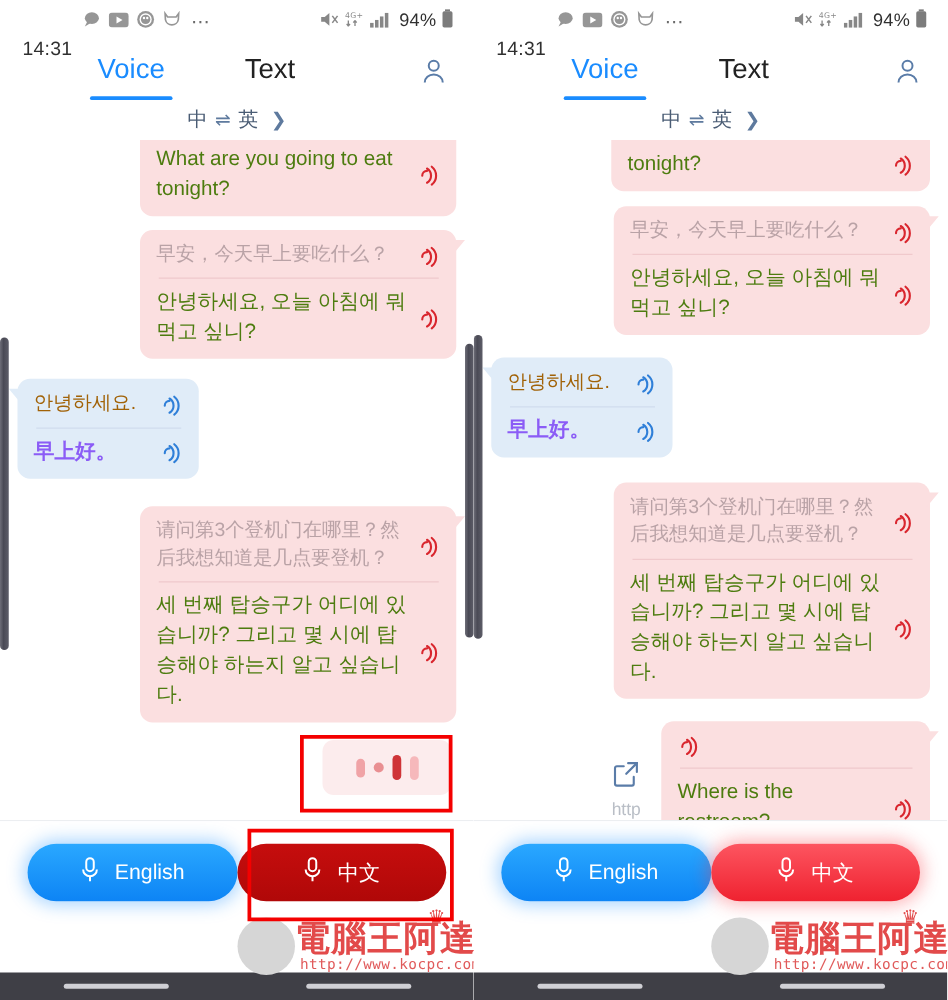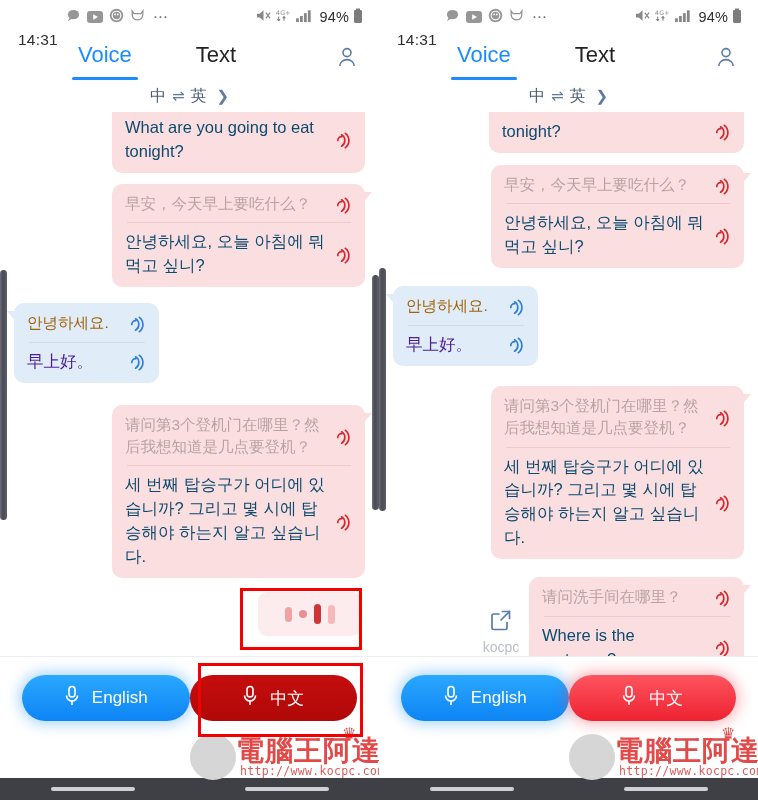--- a/index.html
+++ b/index.html
@@ -126,22 +126,22 @@
   }
 
   .line {
     display:flex;
     align-items:flex-start;
     gap:8px;
   }
   .line .txt { flex:1; line-height: 1.45; }
   .srcline .txt { color:#b9a2a6; font-size:15.5px; }
   .blue .srcline .txt { color:#a16207; font-size:15.5px;}
-  .dstline .txt { color:#0c4a6e; font-size:16.5px; }
-  .blue .dstline .txt { color:#4c1d95; font-size:16.5px;}
+  .dstline .txt { color:#4d7c0f; font-size:16.5px; }
+  .blue .dstline .txt { color:#8b5cf6; font-size:16.5px;font-weight:bold;}
   .divider { height:1px; background:#f0c9cc; margin:7px 2px 7px 2px; }
   .blue .divider { background:#cfdced; }
 
   .spk {
     flex: 0 0 auto;
     align-self:center;
     width: 19px; height: 19px;
     margin-top: 2px;
   }
 
@@ -682,25 +682,24 @@
 
       <div class="row right" style="margin-top:18px;align-items:center;">
         <div class="share-col">
           <span>
             <svg width="24" height="24" viewBox="0 0 24 24">
                 <path d="M13.5 3.5 H20.5 V10.5" fill="none" stroke="#5a7ca8" stroke-width="1.7" stroke-linecap="round"></path>
                 <path d="M20.5 3.5 L12 12" fill="none" stroke="#5a7ca8" stroke-width="1.7" stroke-linecap="round"></path>
                 <path d="M18 14.5 V20 a1.5 1.5 0 0 1-1.5 1.5 H4.5 A1.5 1.5 0 0 1 3 20 V7.5 A1.5 1.5 0 0 1 4.5 6 H10" fill="none" stroke="#5a7ca8" stroke-width="1.7" stroke-linecap="round"></path>
               </svg>
           </span>
-          <span class="share-label">kocpc</span>
+          <span class="share-label">http</span>
         </div>
         <div class="bubble pink tail" style="width:215px;">
           <div class="line srcline">
-            <div class="txt">请问洗手间在哪里？</div>
             <span class="spk">
               <svg width="19" height="19" viewBox="0 0 20 20">
                   <path d="M4 10 a4 4 0 0 1 4-4" fill="none" stroke="#d9262e" stroke-width="1.8" stroke-linecap="round"></path>
                   <path d="M8 16 a7 7 0 0 0 0-12" fill="none" stroke="#d9262e" stroke-width="1.8" stroke-linecap="round"></path>
                   <path d="M12 17.5 a9.5 9.5 0 0 0 0-15" fill="none" stroke="#d9262e" stroke-width="1.8" stroke-linecap="round"></path>
                 </svg>
             </span>
           </div>
           <div class="divider"></div>
           <div class="line dstline">

